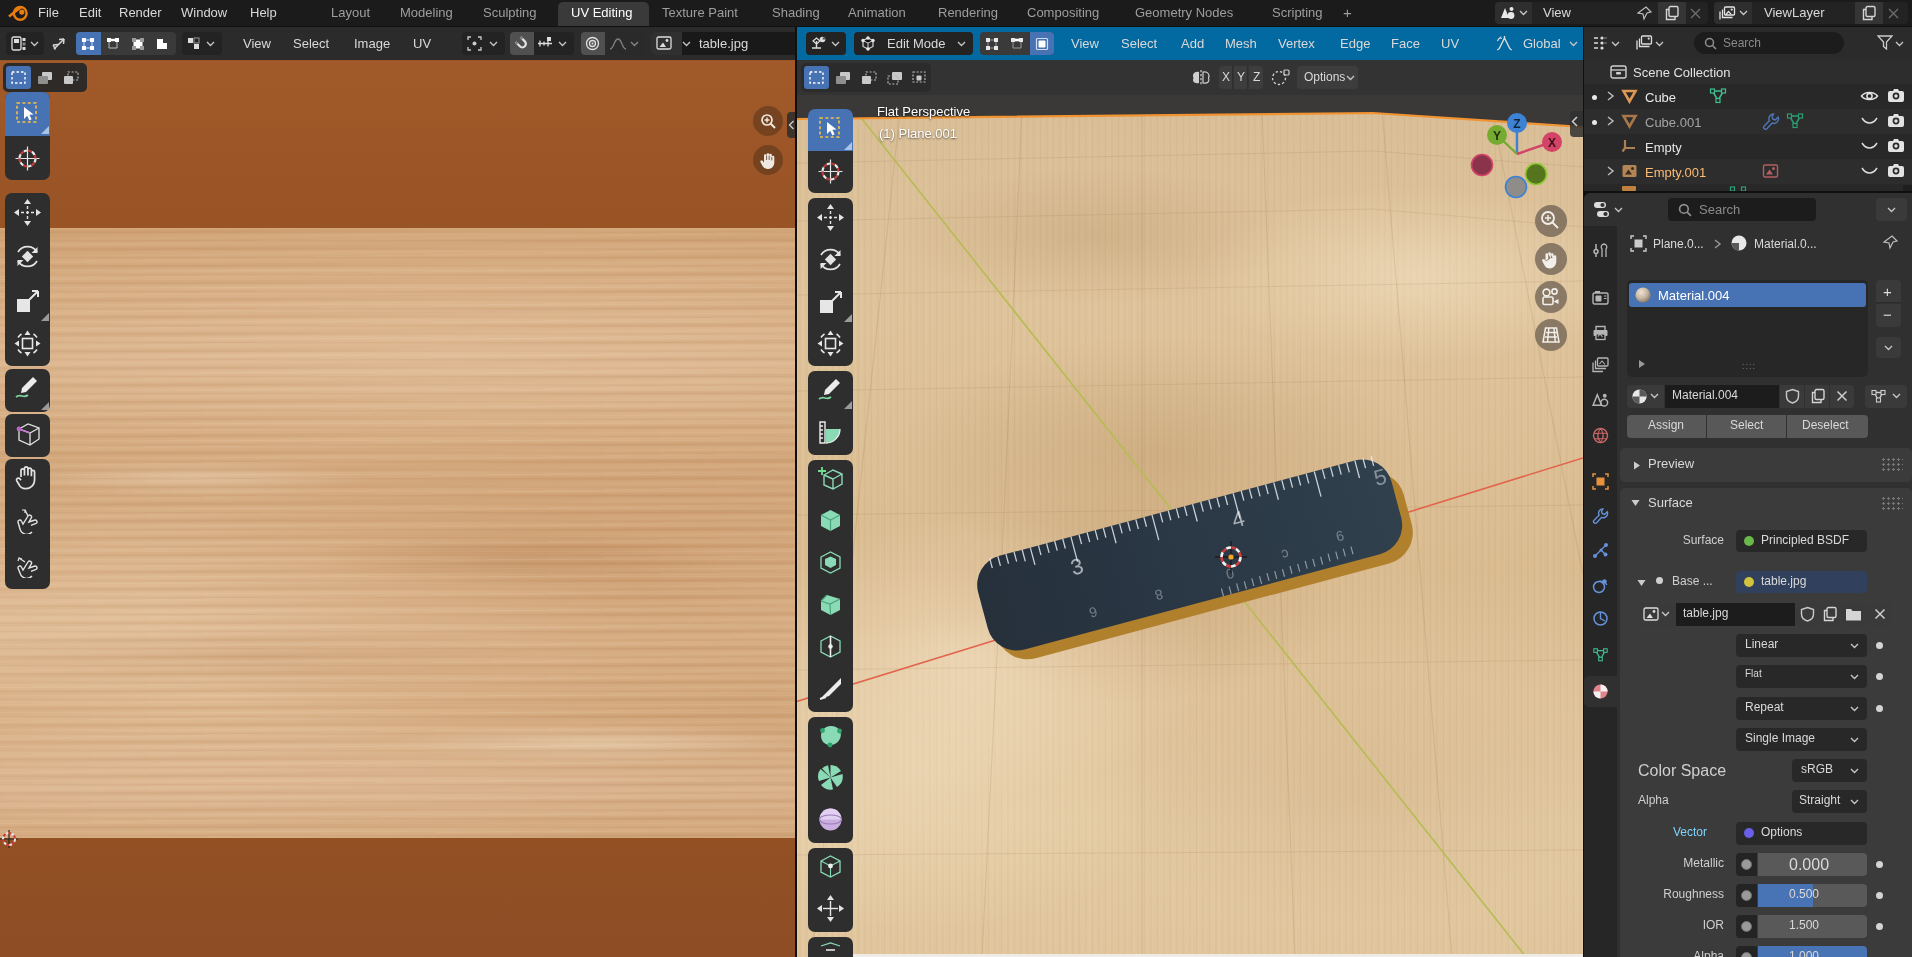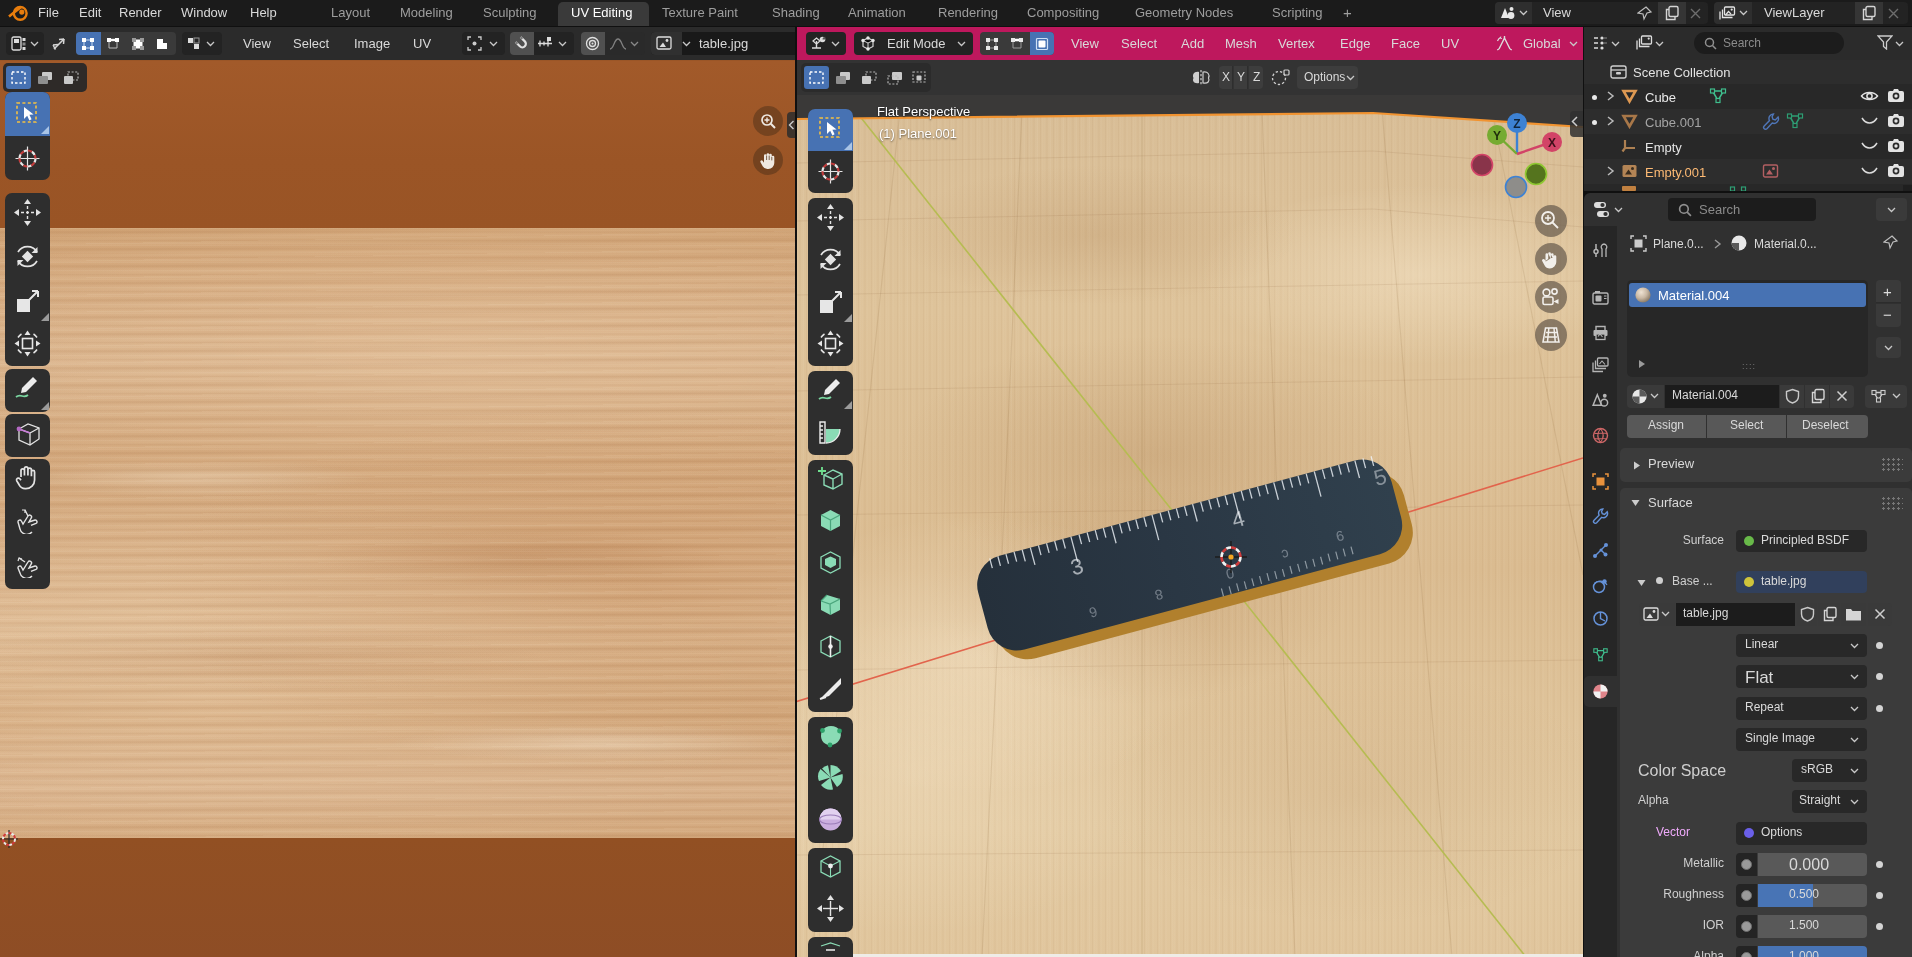--- a/index.html
+++ b/index.html
@@ -343,21 +343,21 @@
   <svg class="abs" style="left:0px;top:799px" width="24" height="26" viewBox="0 0 24 26">
     <g transform="translate(9,13)">
           <path d="M-9 0 H9 M0 -9 V9" stroke="#2b2b2b" stroke-width="1.2"></path>
           <circle r="6" fill="none" stroke="#e8e8e8" stroke-width="2" stroke-dasharray="3 3"></circle>
           <circle r="6" fill="none" stroke="#d03a3a" stroke-width="2" stroke-dasharray="3 3" stroke-dashoffset="3"></circle>
         </g>
   </svg>
 </div>
 
 <div class="abs" id="v3d" style="left:797px;top:27px;width:786px;height:930px;background:#2b2b2b">
-  <div class="abs" id="v3dheader" style="left:0;top:0;width:786px;height:33px;background:#be185d">
+  <div class="abs" id="v3dheader" style="left:0;top:0;width:786px;height:33px;background:#0369a1">
     <div class="abs" style="left:9px;top:5px;width:40px;height:23px;background:#232323;border-radius:4px"></div>
     <svg class="abs" style="left:14px;top:9px" width="16" height="15" viewBox="0 0 16 15">
           <path d="M1 12 h9 M5.5 12 V5" stroke="#ddd" stroke-width="1.4" fill="none"></path>
           <path d="M2 5 l3.5 -3 l3.5 3 l-3.5 3 z" fill="none" stroke="#ddd" stroke-width="1.2"></path>
           <circle cx="11.5" cy="3.5" r="2.8" fill="#ddd"></circle>
           <path d="M11.5 3.5 a2.8 2.8 0 0 1 2.8 -2.8 v2.8 z" fill="#555"></path>
         </svg>
     <svg class="abs" style="left:34px;top:14px" width="9" height="6">
           <path d="M1 1l3.5 3.5L8 1" stroke="#c8c8c8" stroke-width="1.3" fill="none"></path>
         </svg>
@@ -1119,21 +1119,21 @@
         <path d="M1.5 1.5 l9 9 M10.5 1.5 l-9 9" stroke="#cfcfcf" stroke-width="1.5"></path>
       </svg>
 
   <div class="abs" style="left:152px;top:441px;width:131px;height:23px;background:#282828;border-radius:4px"></div>
   <div class="abs txt" style="left:161px;top:444px;font-size:12px">Linear</div>
   <svg class="abs" style="left:266px;top:450px" width="9" height="6">
         <path d="M1 1l3.5 3.5L8 1" stroke="#c8c8c8" stroke-width="1.3" fill="none"></path>
       </svg>
   <div class="abs" style="left:292px;top:449px;width:7px;height:7px;border-radius:50%;background:#d4d4d4"></div>
   <div class="abs" style="left:152px;top:472px;width:131px;height:23px;background:#282828;border-radius:4px"></div>
-  <div class="abs txt" style="left:161px;top:475px;font-size:17px">Flat</div>
+  <div class="abs txt" style="left:161px;top:475px;font-size:10px">Flat</div>
   <svg class="abs" style="left:266px;top:481px" width="9" height="6">
         <path d="M1 1l3.5 3.5L8 1" stroke="#c8c8c8" stroke-width="1.3" fill="none"></path>
       </svg>
   <div class="abs" style="left:292px;top:480px;width:7px;height:7px;border-radius:50%;background:#d4d4d4"></div>
   <div class="abs" style="left:152px;top:504px;width:131px;height:23px;background:#282828;border-radius:4px"></div>
   <div class="abs txt" style="left:161px;top:507px;font-size:12px">Repeat</div>
   <svg class="abs" style="left:266px;top:513px" width="9" height="6">
         <path d="M1 1l3.5 3.5L8 1" stroke="#c8c8c8" stroke-width="1.3" fill="none"></path>
       </svg>
   <div class="abs" style="left:292px;top:512px;width:7px;height:7px;border-radius:50%;background:#d4d4d4"></div>
@@ -1147,21 +1147,21 @@
   <div class="abs txt" style="left:217px;top:569px;font-size:12px">sRGB</div>
   <svg class="abs" style="left:266px;top:575px" width="9" height="6">
         <path d="M1 1l3.5 3.5L8 1" stroke="#c8c8c8" stroke-width="1.3" fill="none"></path>
       </svg>
   <div class="abs" style="left:54px;top:600px;color:#cfcfcf;font-size:12px">Alpha</div>
   <div class="abs" style="left:208px;top:597px;width:75px;height:23px;background:#282828;border-radius:4px"></div>
   <div class="abs txt" style="left:215px;top:600px;font-size:12px">Straight</div>
   <svg class="abs" style="left:266px;top:606px" width="9" height="6">
         <path d="M1 1l3.5 3.5L8 1" stroke="#c8c8c8" stroke-width="1.3" fill="none"></path>
       </svg>
-  <div class="abs" style="left:72px;top:632px;width:68px;height:16px;color:#f0abfc;font-size:12px;text-align:left">Vector</div>
+  <div class="abs" style="left:72px;top:632px;width:68px;height:16px;color:#7dd3fc;font-size:12px;text-align:center">Vector</div>
   <div class="abs" style="left:152px;top:629px;width:131px;height:23px;background:#282828;border-radius:4px"></div>
   <div class="abs" style="left:160px;top:635px;width:10px;height:10px;border-radius:50%;background:#6a5fe8"></div>
   <div class="abs txt" style="left:177px;top:632px;font-size:12px">Options</div>
 
   <div class="abs" style="left:72px;top:663px;width:68px;height:16px;color:#cfcfcf;font-size:12px;text-align:right">Metallic</div>
   <div class="abs" style="left:152px;top:660px;width:21px;height:23px;background:#242424;border-radius:4px 0 0 4px"></div>
   <div class="abs" style="left:157px;top:666px;width:11px;height:11px;border-radius:50%;background:#9a9a9a;border:1.5px solid #6e6e6e"></div>
   <div class="abs" style="left:174px;top:660px;width:109px;height:23px;background:#595959;border-radius:0 4px 4px 0"></div>
   <div class="abs txt" style="left:205px;top:663px;font-size:16px">0.000</div>
   <div class="abs" style="left:292px;top:668px;width:7px;height:7px;border-radius:50%;background:#d4d4d4"></div>

